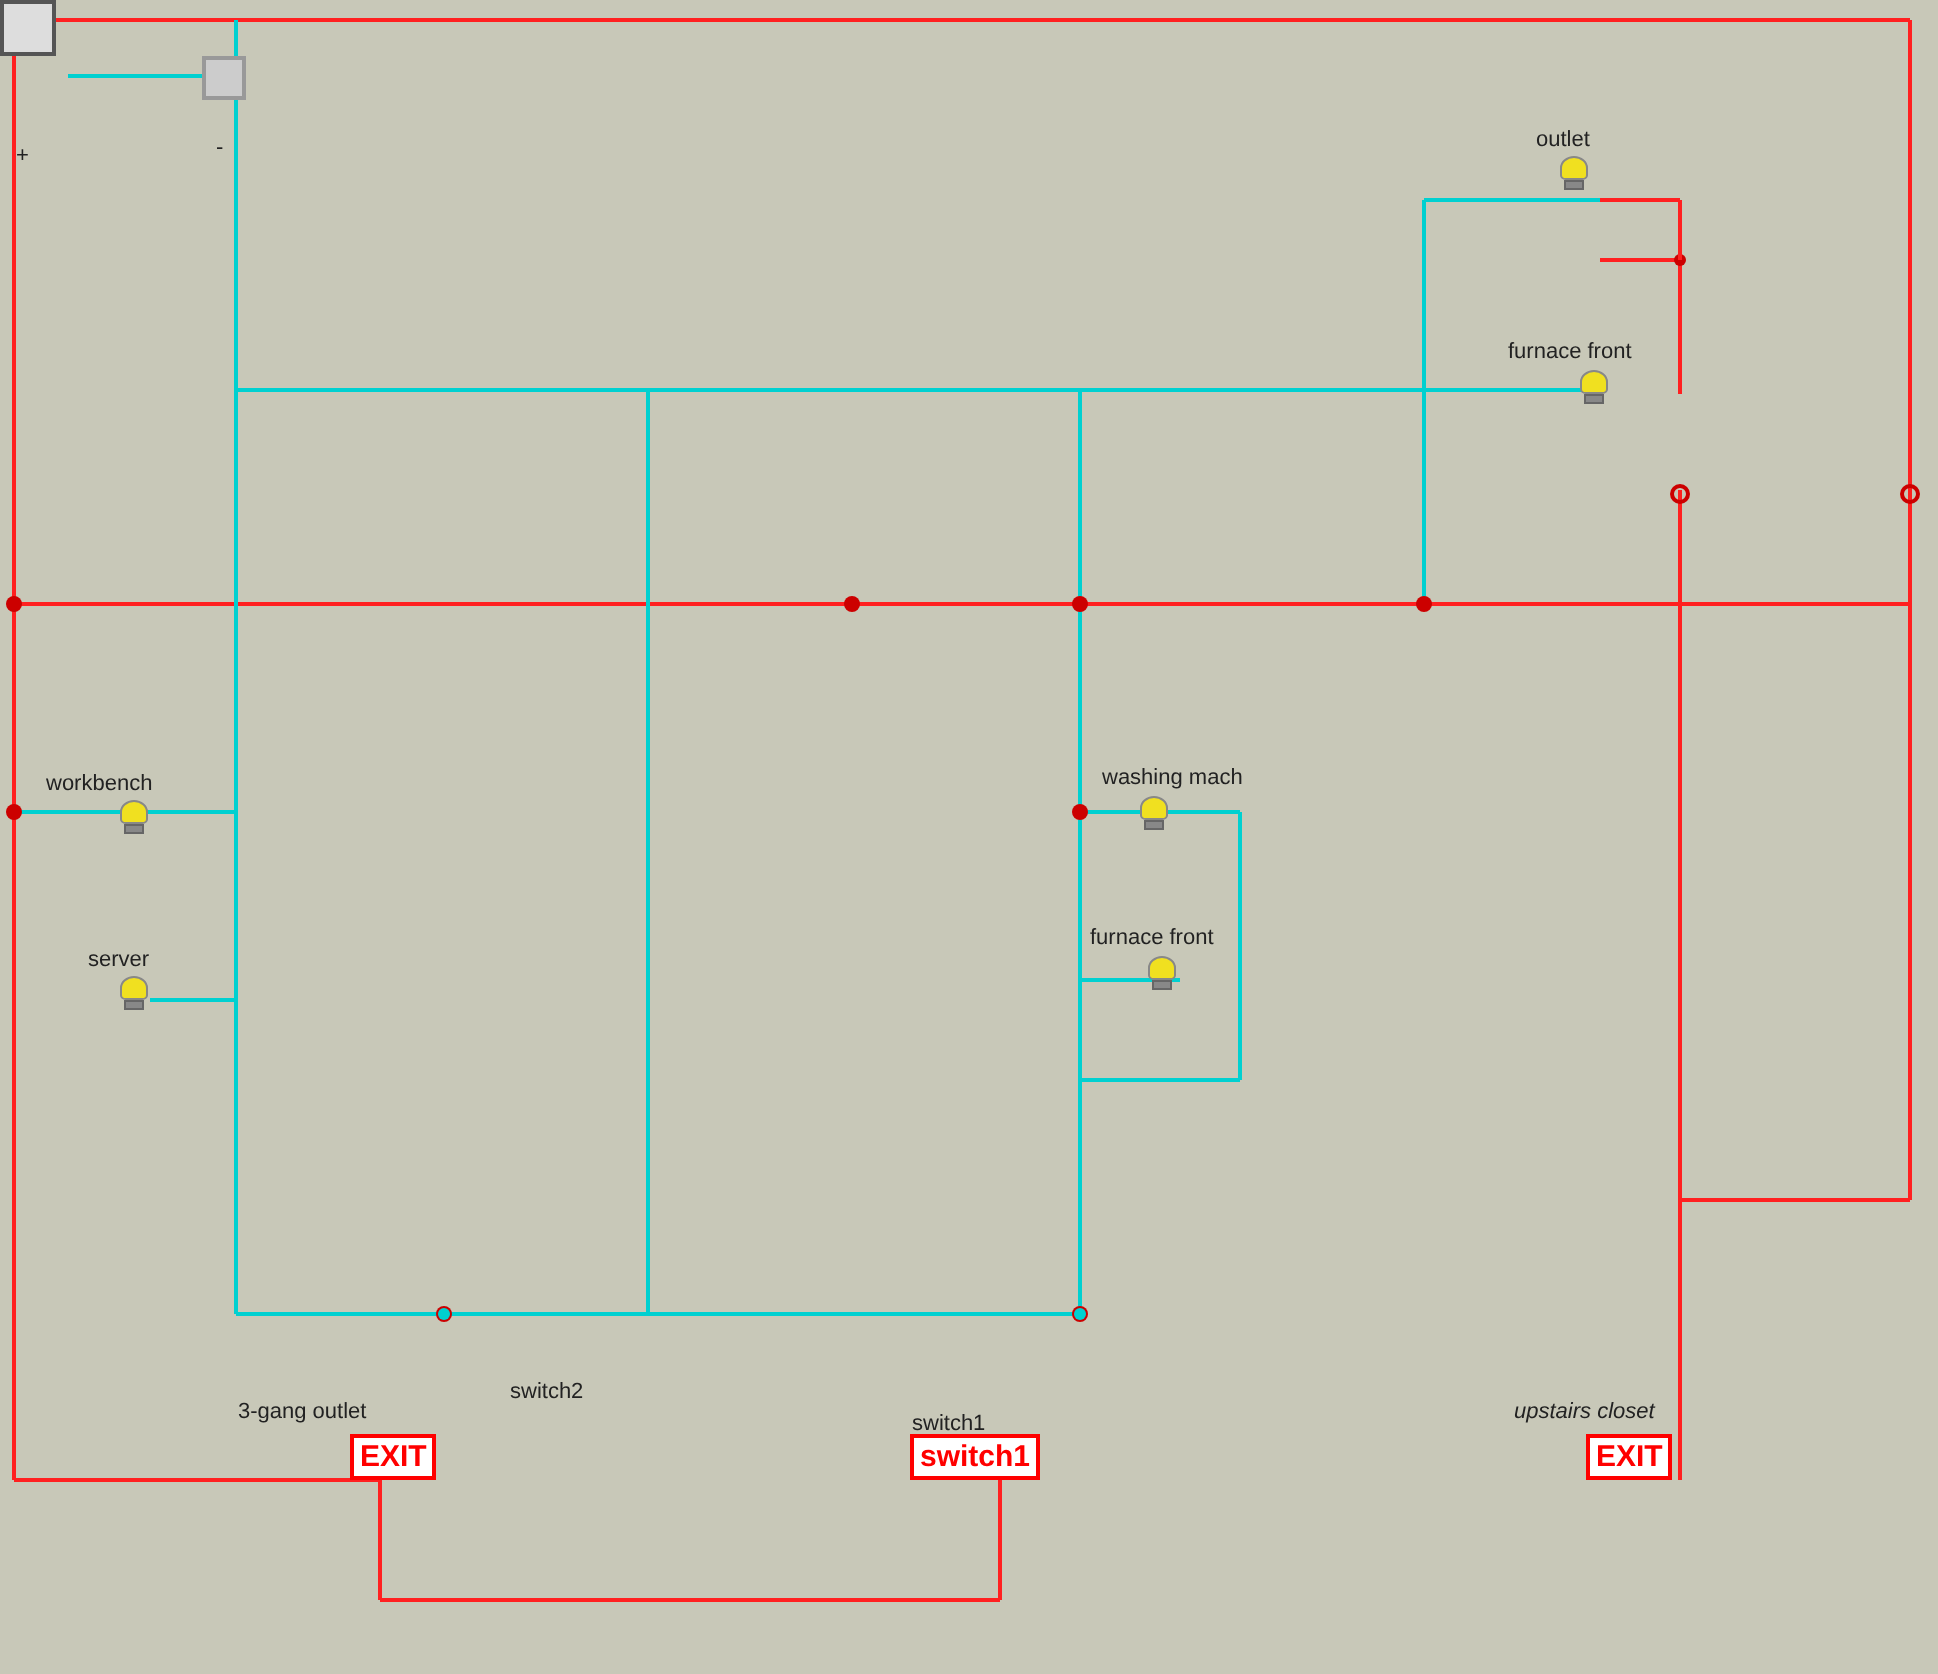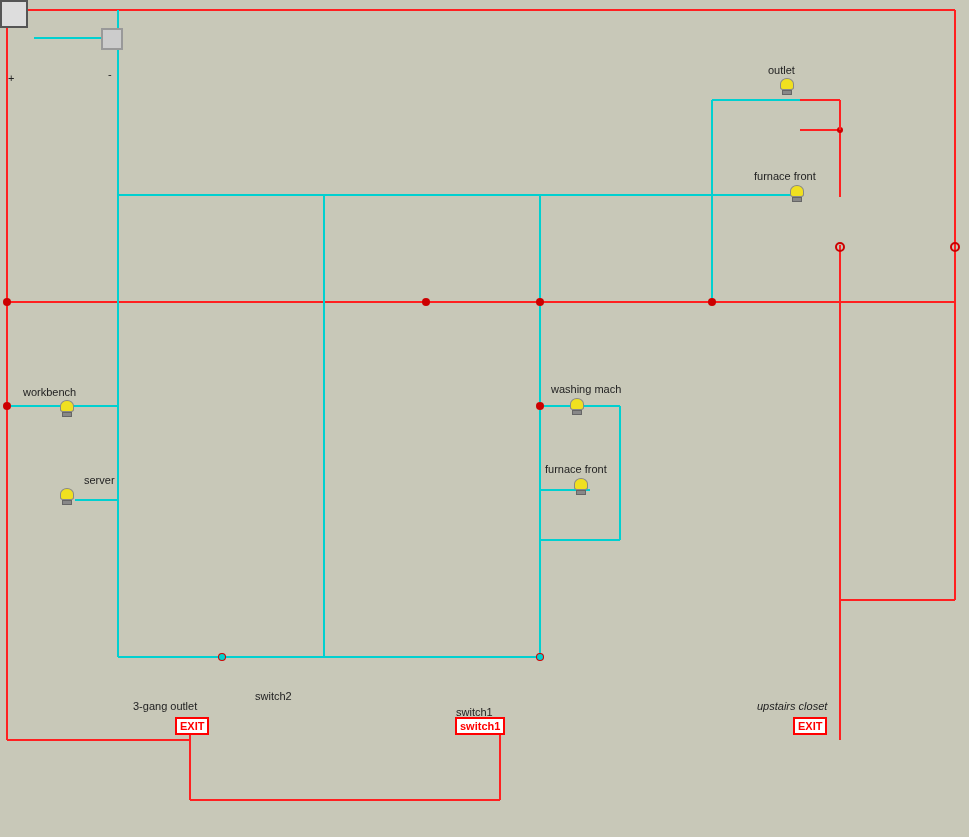--- a/index.html
+++ b/index.html
@@ -48,21 +48,21 @@
       width: 10px;
       height: 5px;
       background: #888;
       margin: 0 auto;
       border: 1px solid #666;
     }
     .exit-box {
       position: absolute;
       border: 2px solid red;
       padding: 1px 3px;
-      font-size: 11px;
+      font-size: 15px;
       color: red;
       background: white;
       font-weight: bold;
     }
   </style>
 </head>
 <body>
 
 <svg id="circuit-svg" xmlns="http://www.w3.org/2000/svg">
 
@@ -171,21 +171,21 @@
   </div>
 </div>
 <div class="label" style="left:23px; top:386px;">workbench</div>
 
 <div class="component" style="left:58px; top:488px;">
   <div class="bulb">
     <div class="bulb-head"></div>
     <div class="bulb-base"></div>
   </div>
 </div>
-<div class="label" style="left:44px; top:474px;margin-left:40px;">server</div>
+<div class="label" style="left:44px; top:474px;">server</div>
 
 <div class="component" style="left:568px; top:398px;">
   <div class="bulb">
     <div class="bulb-head"></div>
     <div class="bulb-base"></div>
   </div>
 </div>
 <div class="label" style="left:538px; top:383px;margin-left:13px;">washing mach</div>
 
 <div class="component" style="left:572px; top:478px;">
@@ -197,18 +197,18 @@
 <div class="label" style="left:545px; top:463px;">furnace front</div>
 
 <div class="exit-box" style="left:455px; top:717px;">switch1</div>
 <div class="label" style="left:456px; top:706px;">switch1</div>
 
 <div class="label" style="left:255px; top:690px;">switch2</div>
 
 <div class="exit-box" style="left:175px; top:717px;">
   <span>EXIT</span>
 </div>
-<div class="label" style="left:133px; top:700px;">3-gang outlet</div>
+<div class="label" style="left:119px; top:700px;">3-gang outlet</div>
 
 <div class="exit-box" style="left:793px; top:717px;">
   <span>EXIT</span>
 </div>
 <div class="label" style="left:757px; top:700px;font-style:italic;">upstairs closet</div>
 
 </body></html>

